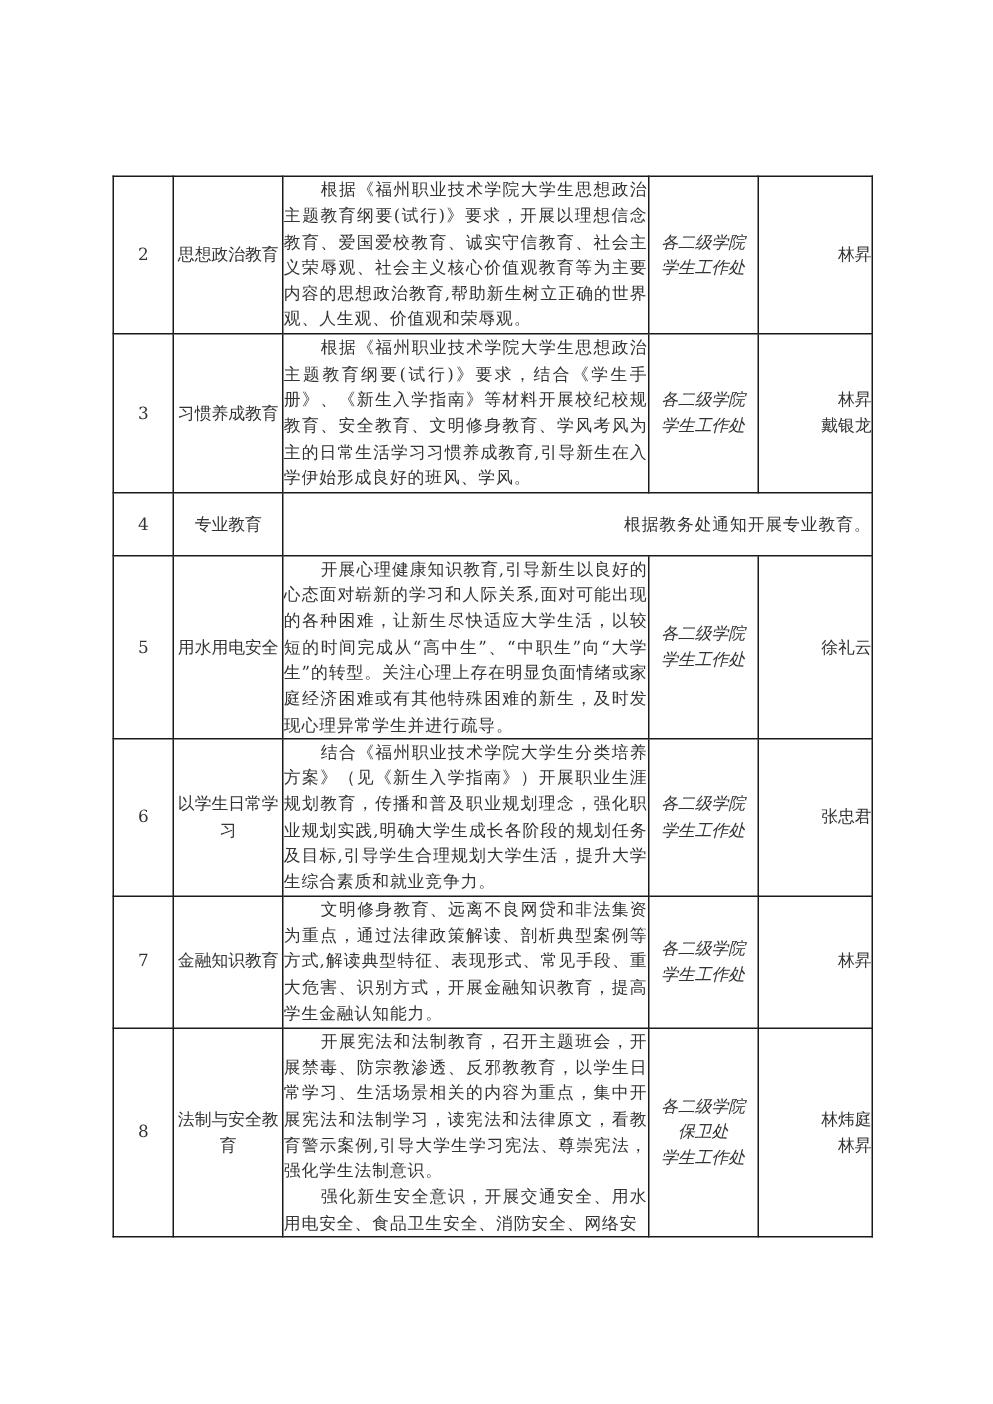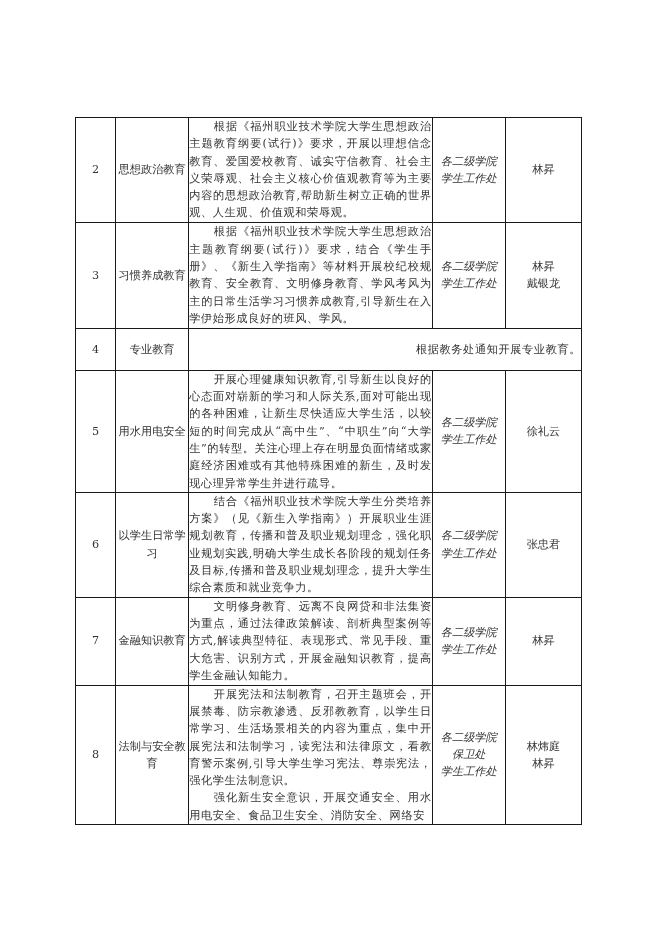--- a/index.html
+++ b/index.html
@@ -10,21 +10,21 @@
     width: 507px; border-collapse: collapse; table-layout: fixed;
   }
   table.main td {
     border: 1px solid #1a1a1a; vertical-align: middle; padding: 0;
     font-size: 11.2px; line-height: 17.3px;
   }
   td.num { text-align: center; width: 40px; }
   td.item { text-align: center; width: 73px; padding: 0 6px; box-sizing: border-box; }
   td.desc { width: 243px; text-align: justify; padding: 1px 6px 1px 4px; box-sizing: border-box; letter-spacing: 0.6px; }
   td.dept { text-align: center; width: 73px; font-style: italic; }
-  td.person { text-align: center; width: 76px; }
+  td.person { text-align: right; width: 76px; }
   td.full { text-align: right; letter-spacing: 0.6px; }
   .para { text-indent: 2.2em; margin: 0; }
   .line { display: block; }
 </style>
 </head>
 <body>
 
 <table class="main">
   <colgroup>
     <col style="width:40px">
@@ -84,21 +84,21 @@
       </td>
       <td class="person">
         <span class="line">徐礼云</span>
       </td>
     </tr>
 
     <tr style="height:104px">
       <td class="num">6</td>
       <td class="item">以学生日常学习</td>
       <td class="desc">
-        <p class="para">结合《福州职业技术学院大学生分类培养方案》（见《新生入学指南》）开展职业生涯规划教育，传播和普及职业规划理念，强化职业规划实践,明确大学生成长各阶段的规划任务及目标,传播和普及职业规划理念，提升大学生综合素质和就业竞争力。</p>
+        <p class="para">结合《福州职业技术学院大学生分类培养方案》（见《新生入学指南》）开展职业生涯规划教育，传播和普及职业规划理念，强化职业规划实践,明确大学生成长各阶段的规划任务及目标,引导学生合理规划大学生活，提升大学生综合素质和就业竞争力。</p>
       </td>
       <td class="dept">
         <span class="line">各二级学院</span>
         <span class="line">学生工作处</span>
       </td>
       <td class="person">
         <span class="line">张忠君</span>
       </td>
     </tr>
 

